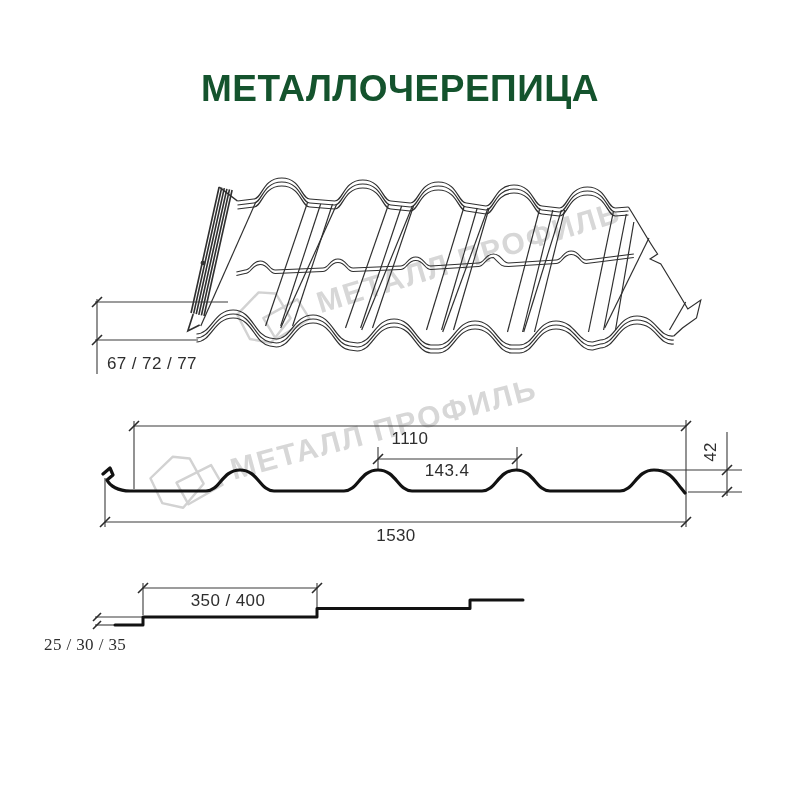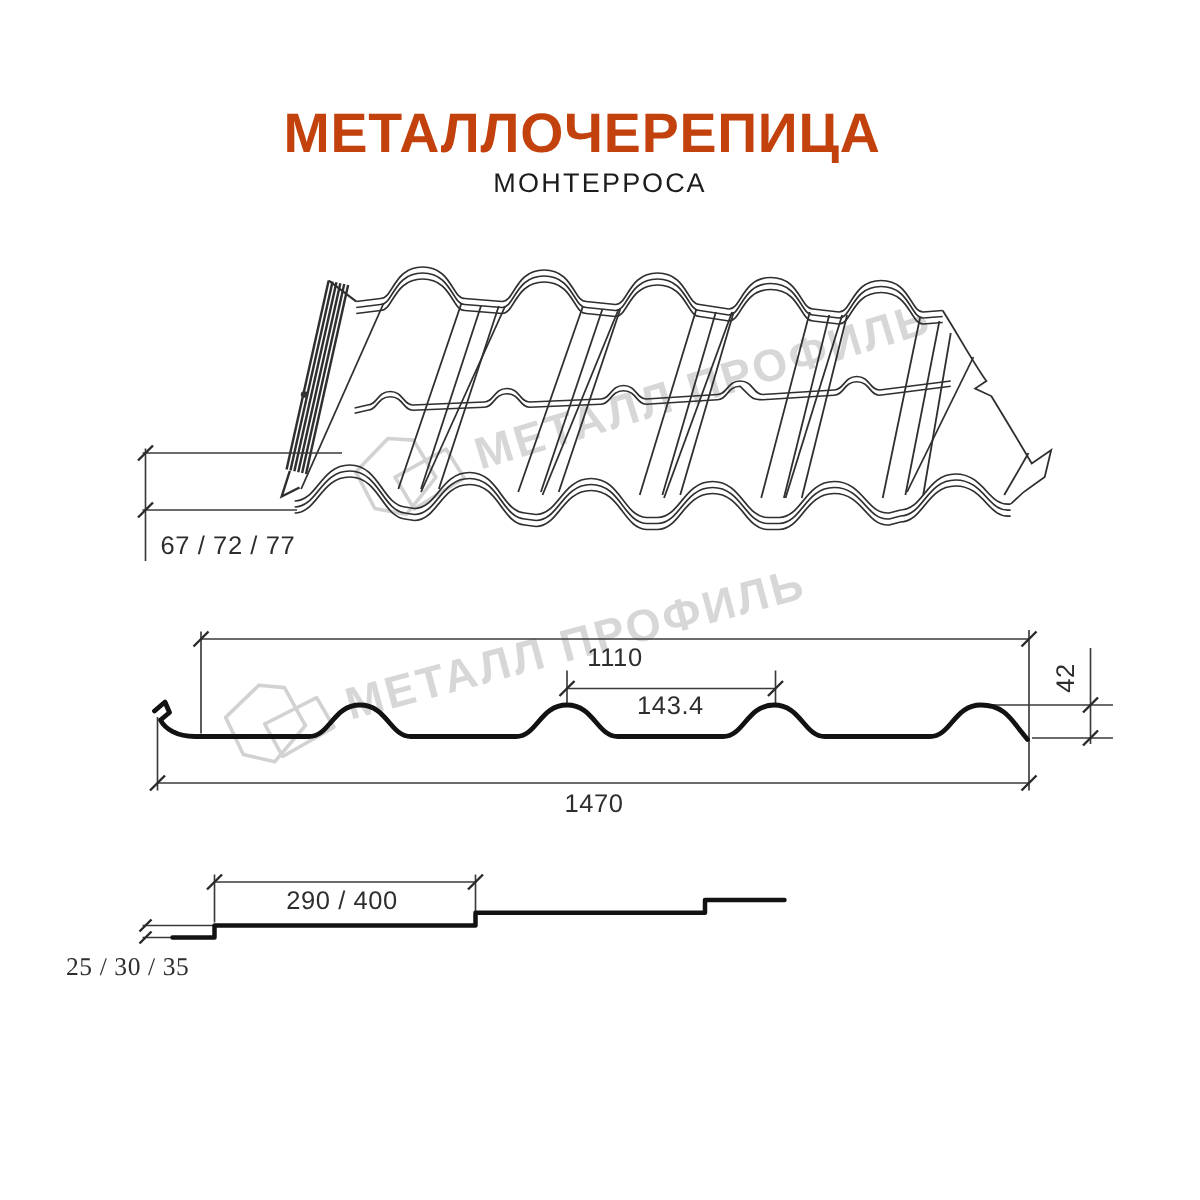--- a/index.html
+++ b/index.html
@@ -1,19 +1,19 @@
 <!DOCTYPE html>
 <html><head>
 <meta charset="utf-8">
 <style>
   html,body{margin:0;padding:0;background:#ffffff;}
   .canvas{position:relative;width:800px;height:800px;background:#ffffff;overflow:hidden;
           font-family:"Liberation Sans",sans-serif;color:#1c1c1c;}
-  .title{position:absolute;left:388px;top:68px;transform:translateX(-50%);
-         font-size:37px;font-weight:800;letter-spacing:.5px;white-space:nowrap;color:#c2410c;}
+  .title{position:absolute;left:400px;top:68px;transform:translateX(-50%);
+         font-size:37px;font-weight:800;letter-spacing:.5px;white-space:nowrap;color:#14532d;}
   .subtitle{position:absolute;left:400px;top:112px;transform:translateX(-50%);
             font-size:18px;font-weight:500;letter-spacing:1.5px;white-space:nowrap;color:#1c1c1c;}
   .dim{position:absolute;font-size:17px;font-weight:400;letter-spacing:.4px;
        color:#2e2e2e;white-space:nowrap;}
   .dim.centered{transform:translateX(-50%);margin-top:24px;}
   .dim.rot{transform:translate(-50%,-50%) rotate(-90deg);}
   svg{position:absolute;left:0;top:0;}
   .thin{stroke:#2f2f2f;stroke-width:1.1;fill:none;}
   .dimline{stroke:#3a3a3a;stroke-width:1.1;fill:none;}
   .tick{stroke:#2a2a2a;stroke-width:1.6;fill:none;}
@@ -21,21 +21,20 @@
   .wm-text{font-family:"Liberation Sans",sans-serif;font-weight:700;font-size:30px;
            letter-spacing:2px;fill:#d7d7d7;}
   .wm-shape{stroke:#d2d2d2;stroke-width:2.4;fill:none;stroke-linejoin:round;}
 </style>
 </head>
 <body>
 
 <div class="canvas">
 
   <div class="title">МЕТАЛЛОЧЕРЕПИЦА</div>
-  <div class="subtitle">МОНТЕРРОСА</div>
 
   <svg width="800" height="800" viewBox="0 0 800 800">
 
     <g transform="translate(248,350) rotate(-17)">
       <polygon class="wm-shape" points="27,-52 0,-37 5,-10 24,0 50,-18 43,-46"></polygon>
       <polygon class="wm-shape" points="24,-26 62,-34 68,-12 30,-2"></polygon>
       <text class="wm-text" x="80" y="-14">МЕТАЛЛ ПРОФИЛЬ</text>
     </g>
 
     <g transform="translate(160,514) rotate(-15)">
@@ -153,17 +152,17 @@
       <line class="tick" x1="93" y1="629" x2="101" y2="621"></line>
 
       <path class="thick" style="stroke-width:3" d="M 115,625 L 143,625 L 143,617 L 317,617 L 317,608.5 L 470,608.5 L 470,600 L 523,600"></path>
     </g>
   </svg>
 
   <div class="dim" style="left:107px;top:354px;">67 / 72 / 77</div>
   <div class="dim centered" style="left:410px;top:405px;">1110</div>
   <div class="dim centered" style="left:447px;top:437px;">143.4</div>
   <div class="dim rot" style="left:711px;top:452px;">42</div>
-  <div class="dim centered" style="left:396px;top:502px;">1470</div>
-  <div class="dim centered" style="left:228px;top:567px;">290 / 400</div>
+  <div class="dim centered" style="left:396px;top:502px;">1530</div>
+  <div class="dim centered" style="left:228px;top:567px;">350 / 400</div>
   <div class="dim" style="left:44px;top:635px;font-family:Liberation Serif, serif;">25 / 30 / 35</div>
 
 </div>
 
 </body></html>

